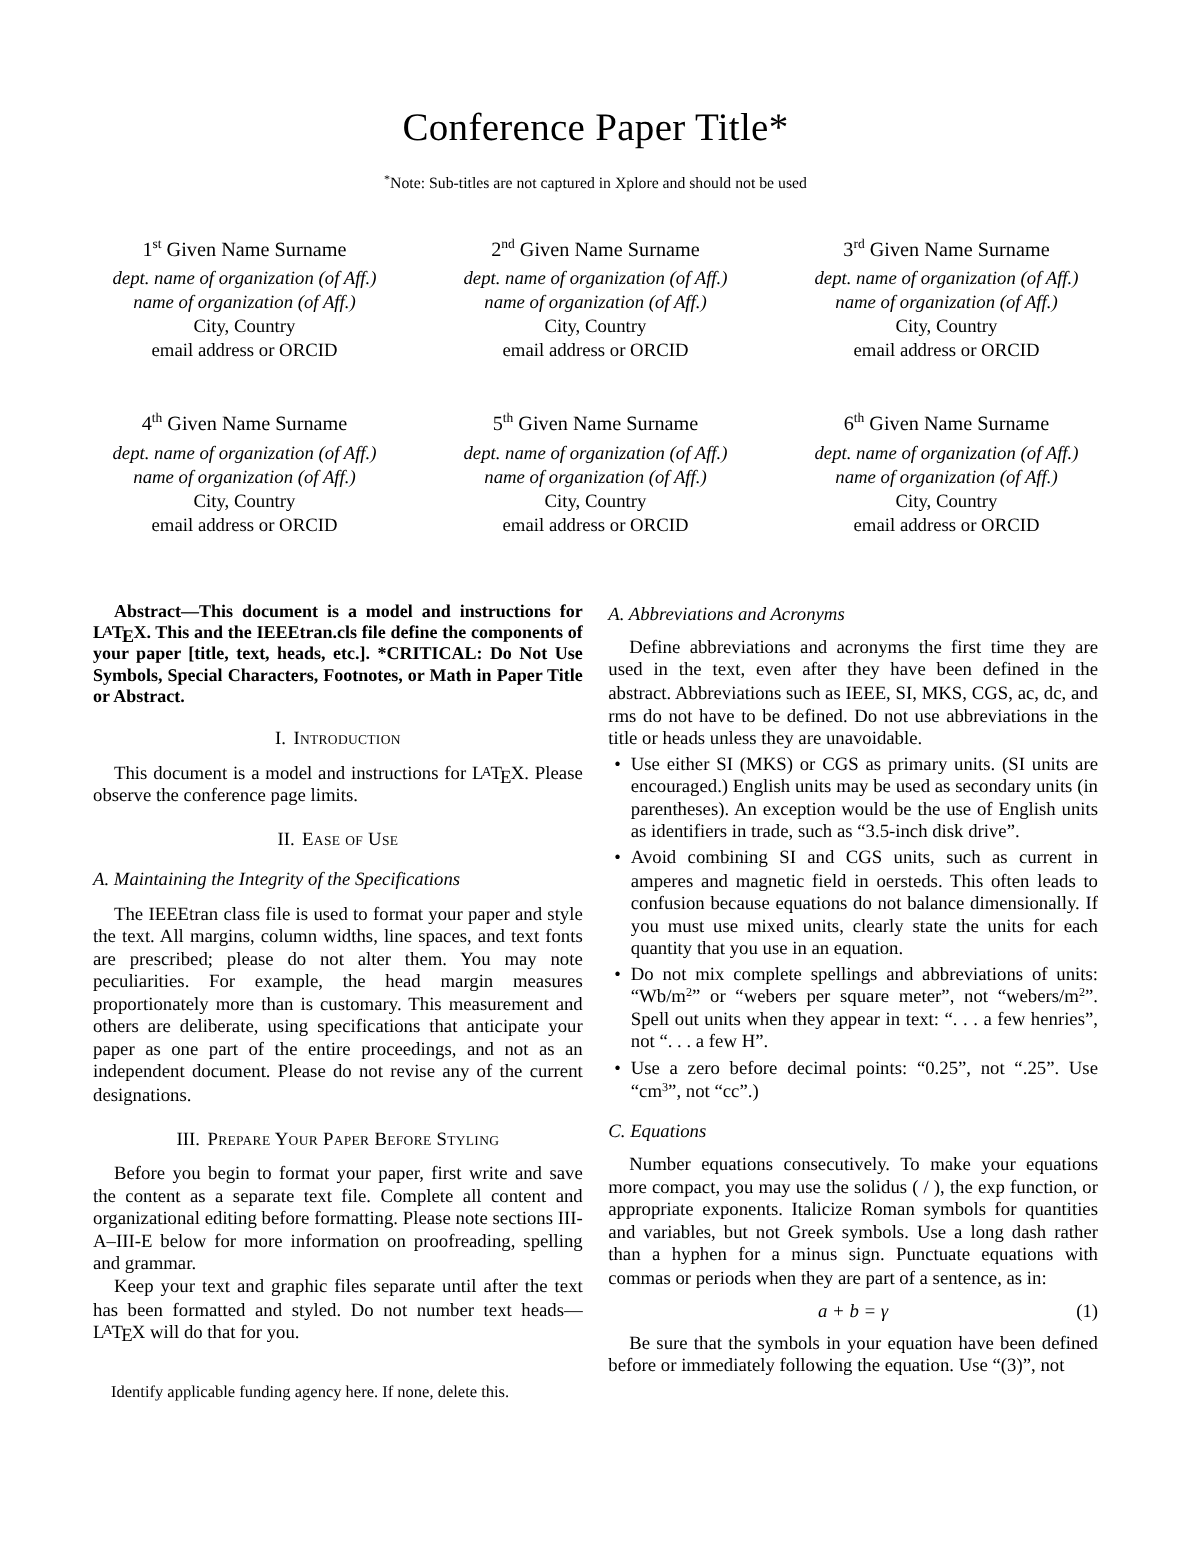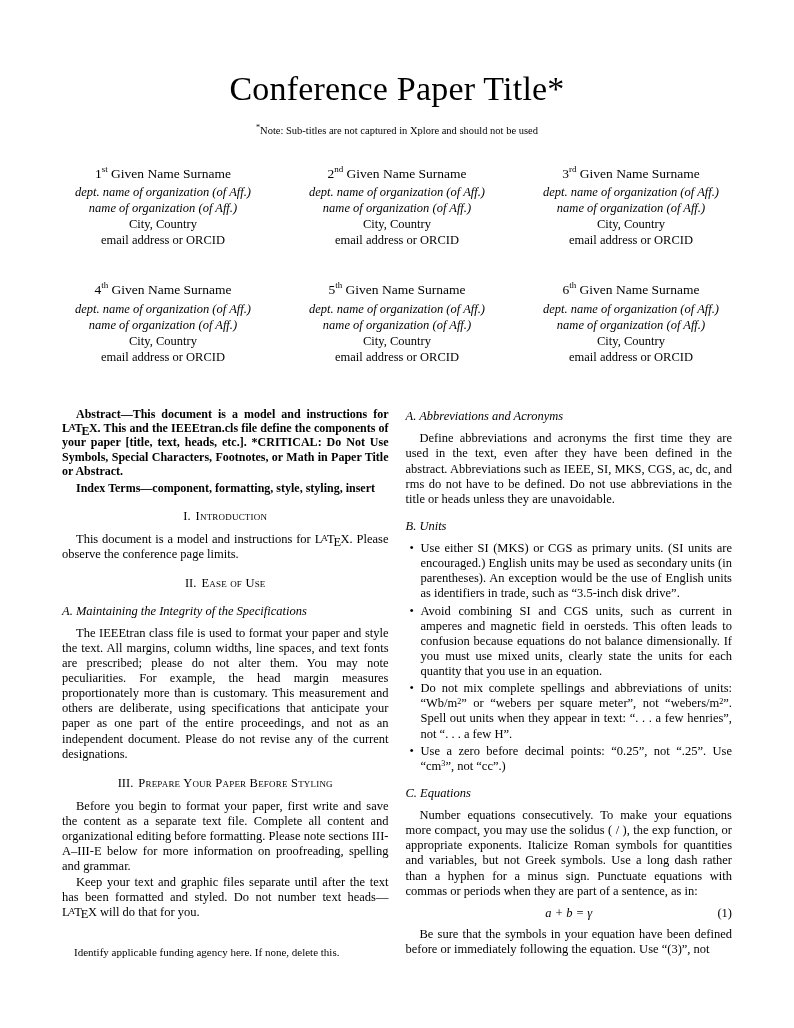--- a/index.html
+++ b/index.html
@@ -1,21 +1,21 @@
 <!DOCTYPE html>
 <html><head>
 <meta charset="utf-8">
 <style>
   html,body{margin:0;padding:0;background:#ffffff;}
   .page{
     width:794px;height:1028px;margin:0 auto;background:#fff;color:#000;
     font-family:"Liberation Serif","DejaVu Serif",serif;
     box-sizing:border-box;padding:46px 62px 0;overflow:hidden;
   }
-  h1.title{font-size:34px;font-weight:400;text-align:center;margin:24px 0 0;letter-spacing:0.2px;}
+  h1.title{font-size:26px;font-weight:400;text-align:center;margin:24px 0 0;letter-spacing:0.2px;}
   .title-note{text-align:center;font-size:10.5px;margin-top:15px;}
   .title-note .fnmark{font-size:8px;vertical-align:0.45em;}
   .authors{display:grid;grid-template-columns:1fr 1fr 1fr;column-gap:8px;row-gap:21px;margin-top:28px;gap:32px;}
   .author{text-align:center;font-size:12.5px;line-height:1.28;}
   .author .name{font-size:13.5px;margin-bottom:3px;}
   .author .name sup{font-size:9px;}
   .author .aff{font-style:italic;}
   .columns{display:flex;gap:17px;margin-top:42px;text-align:justify;font-size:12.5px;line-height:1.21;}
   .col{flex:1 1 0;min-width:0;}
   p{margin:0;text-indent:14px;}
@@ -97,42 +97,40 @@
       <div>email address or ORCID</div>
     </div>
 
   </div>
 
   <div class="columns">
 
     <div class="col">
       <div class="abstract-block">
         <p><span class="bi">Abstract</span><span class="b">—This document is a model and instructions for </span><span class="latex b"><span>L</span><span class="lx-a">A</span><span>T</span><span class="lx-e">E</span><span>X</span></span><span class="b">. This and the IEEEtran.cls file define the components of your paper [title, text, heads, etc.]. *CRITICAL: Do Not Use Symbols, Special Characters, Footnotes, or Math in Paper Title or Abstract.</span></p>
-        <p><span class="bi">Index Terms</span><span class="b">—component, formatting, style, styling, insert</span></p>
       </div>
 
       <h2 class="sec"><span class="sec-num">I.</span><span class="sc">Introduction</span></h2>
       <p><span>This document is a model and instructions for </span><span class="latex"><span>L</span><span class="lx-a">A</span><span>T</span><span class="lx-e">E</span><span>X</span></span><span>. Please observe the conference page limits.</span></p>
 
       <h2 class="sec"><span class="sec-num">II.</span><span class="sc">Ease of Use</span></h2>
       <h3 class="sub">A. Maintaining the Integrity of the Specifications</h3>
       <p>The IEEEtran class file is used to format your paper and style the text. All margins, column widths, line spaces, and text fonts are prescribed; please do not alter them. You may note peculiarities. For example, the head margin measures proportionately more than is customary. This measurement and others are deliberate, using specifications that anticipate your paper as one part of the entire proceedings, and not as an independent document. Please do not revise any of the current designations.</p>
 
       <h2 class="sec"><span class="sec-num">III.</span><span class="sc">Prepare Your Paper Before Styling</span></h2>
       <p>Before you begin to format your paper, first write and save the content as a separate text file. Complete all content and organizational editing before formatting. Please note sections III-A–III-E below for more information on proofreading, spelling and grammar.</p>
       <p><span>Keep your text and graphic files separate until after the text has been formatted and styled. Do not number text heads—</span><span class="latex"><span>L</span><span class="lx-a">A</span><span>T</span><span class="lx-e">E</span><span>X</span></span><span> will do that for you.</span></p>
 
       <div class="footnote">Identify applicable funding agency here. If none, delete this.</div>
     </div>
 
     <div class="col">
       <h3 class="sub" style="margin-top:2px;">A. Abbreviations and Acronyms</h3>
       <p>Define abbreviations and acronyms the first time they are used in the text, even after they have been defined in the abstract. Abbreviations such as IEEE, SI, MKS, CGS, ac, dc, and rms do not have to be defined. Do not use abbreviations in the title or heads unless they are unavoidable.</p>
 
-      <h3 class="sub">B. Units</h3>
       <ul class="units">
         <li><span class="bullet">•</span><span><span>Use either SI (MKS) or CGS as primary units. (SI units are encouraged.) English units may be used as secondary units (in parentheses). An exception would be the use of English units as identifiers in trade, such as “3.5-inch disk drive”.</span></span></li>
         <li><span class="bullet">•</span><span><span>Avoid combining SI and CGS units, such as current in amperes and magnetic field in oersteds. This often leads to confusion because equations do not balance dimensionally. If you must use mixed units, clearly state the units for each quantity that you use in an equation.</span></span></li>
         <li><span class="bullet">•</span><span><span>Do not mix complete spellings and abbreviations of units: “Wb/m</span><span class="sup">2</span><span>” or “webers per square meter”, not “webers/m</span><span class="sup">2</span><span>”. Spell out units when they appear in text: “. . . a few henries”, not “. . . a few H”.</span></span></li>
         <li><span class="bullet">•</span><span><span>Use a zero before decimal points: “0.25”, not “.25”. Use “cm</span><span class="sup">3</span><span>”, not “cc”.)</span></span></li>
       </ul>
 
       <h3 class="sub">C. Equations</h3>
       <p>Number equations consecutively. To make your equations more compact, you may use the solidus ( / ), the exp function, or appropriate exponents. Italicize Roman symbols for quantities and variables, but not Greek symbols. Use a long dash rather than a hyphen for a minus sign. Punctuate equations with commas or periods when they are part of a sentence, as in:</p>
 

